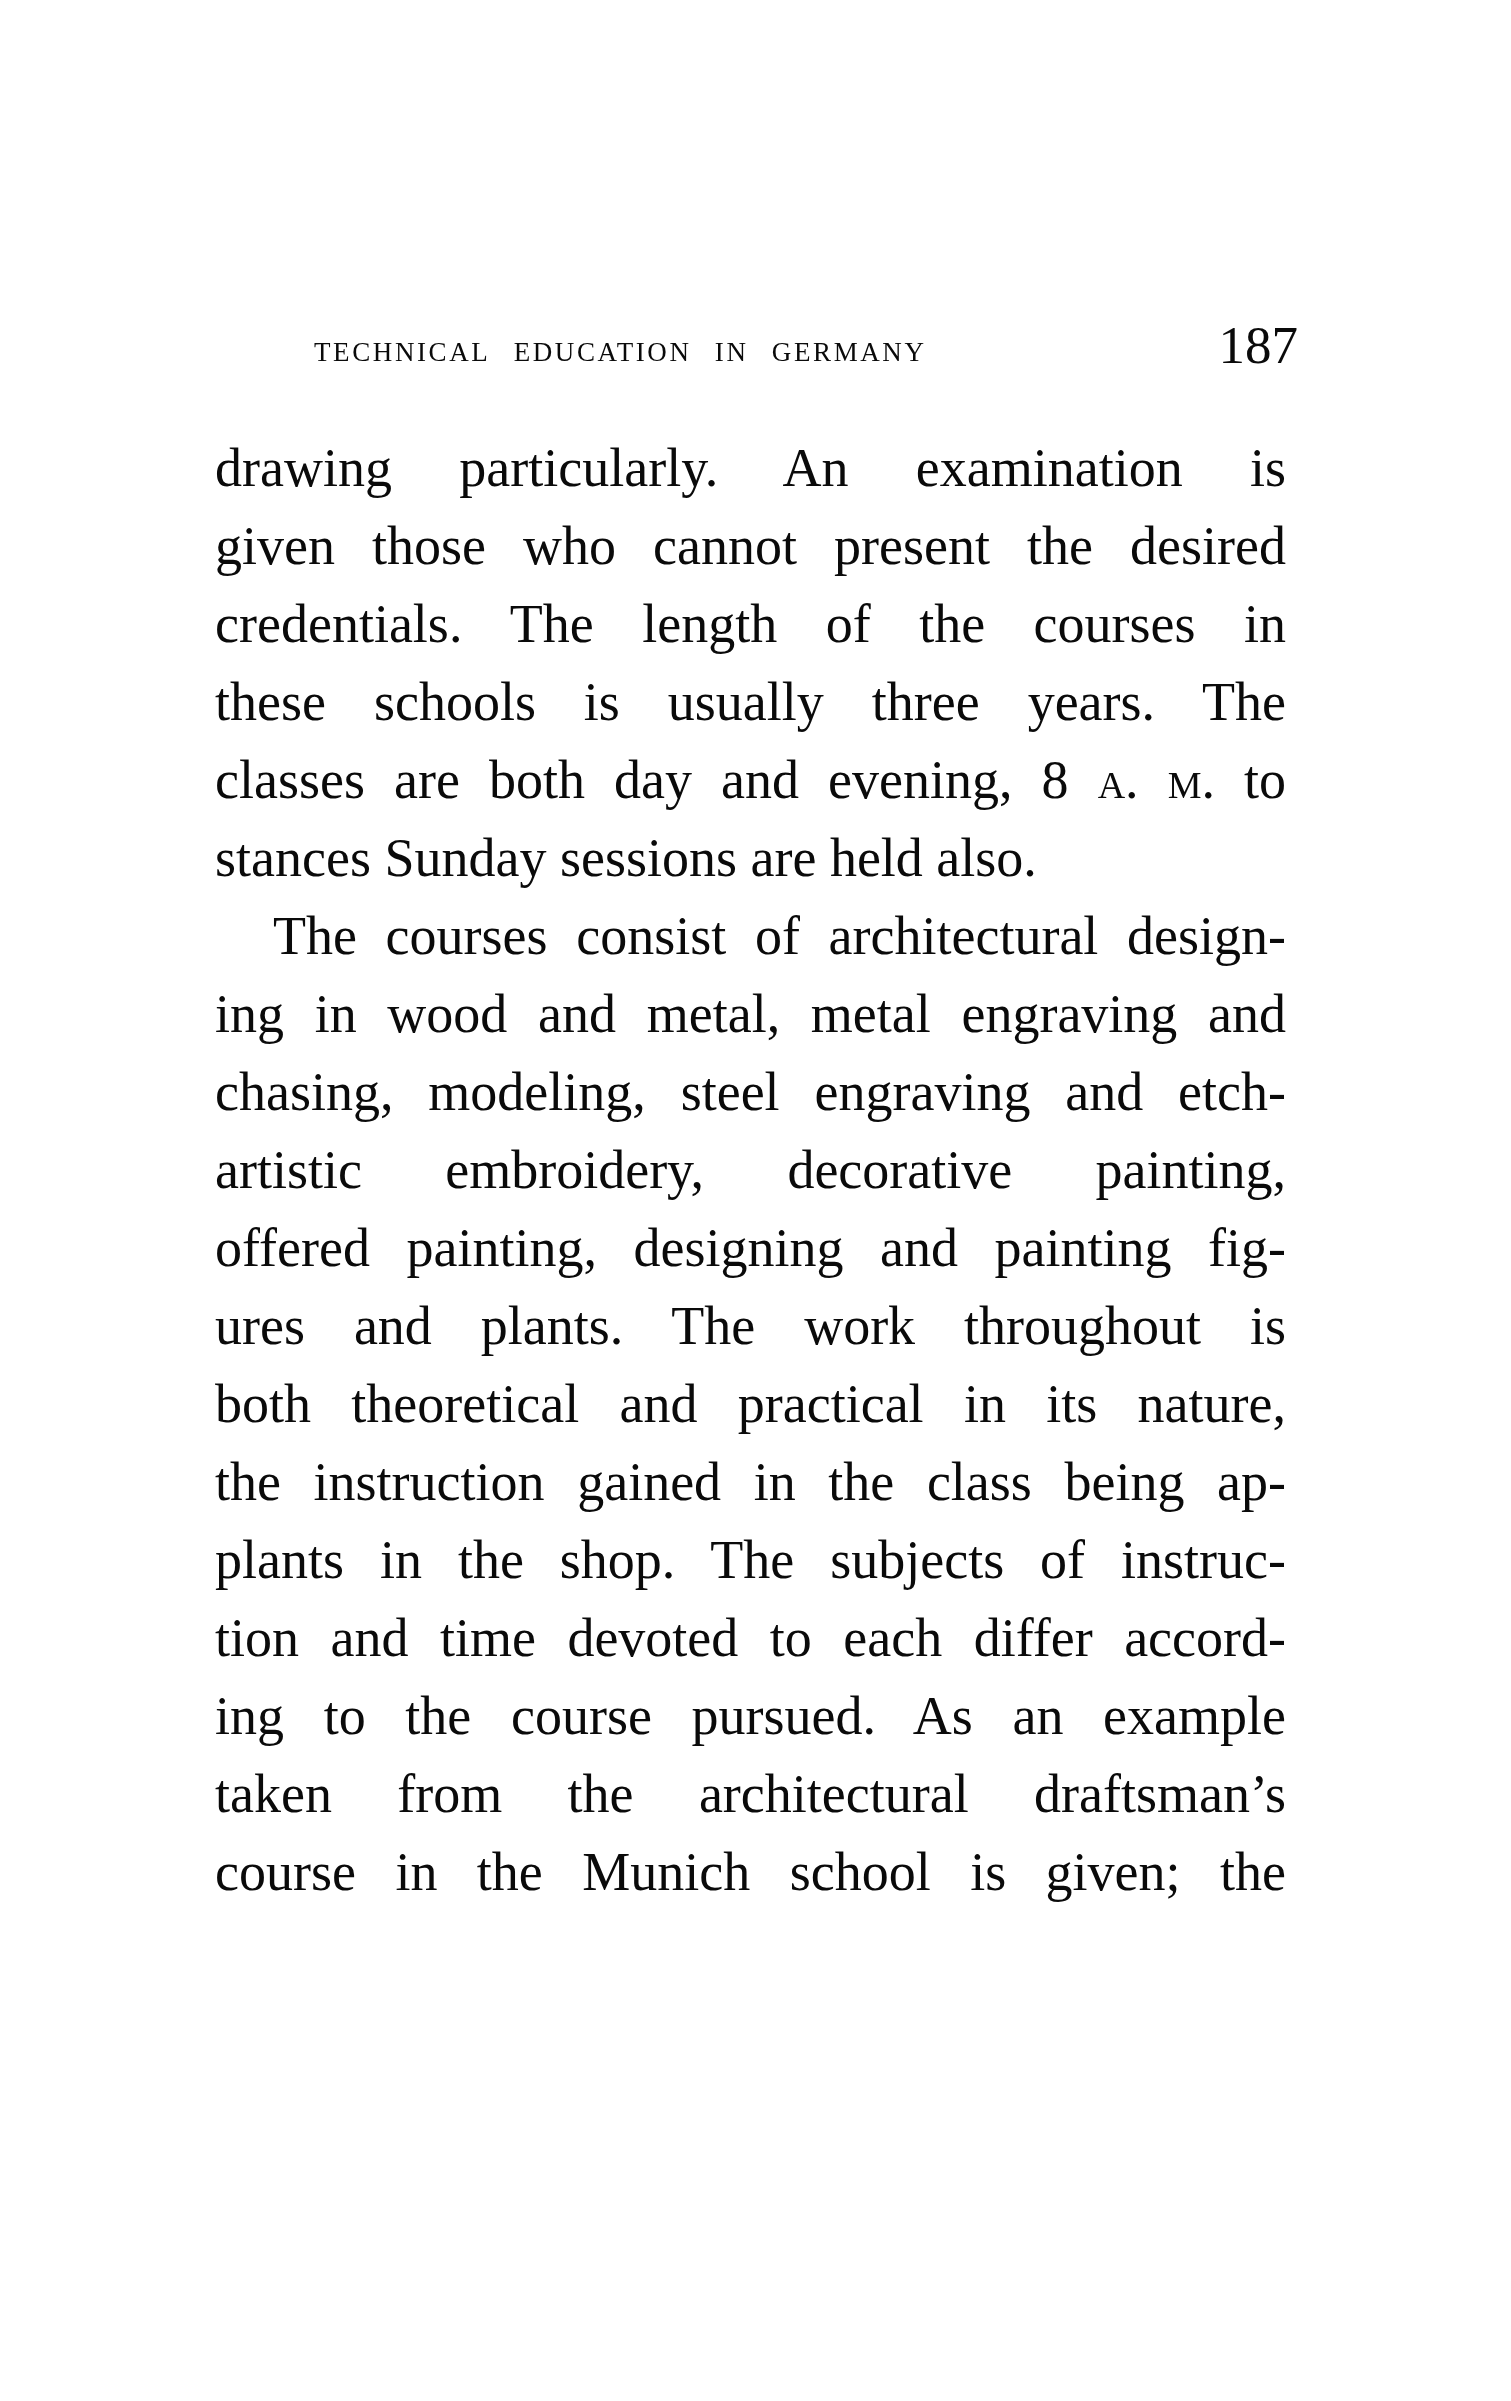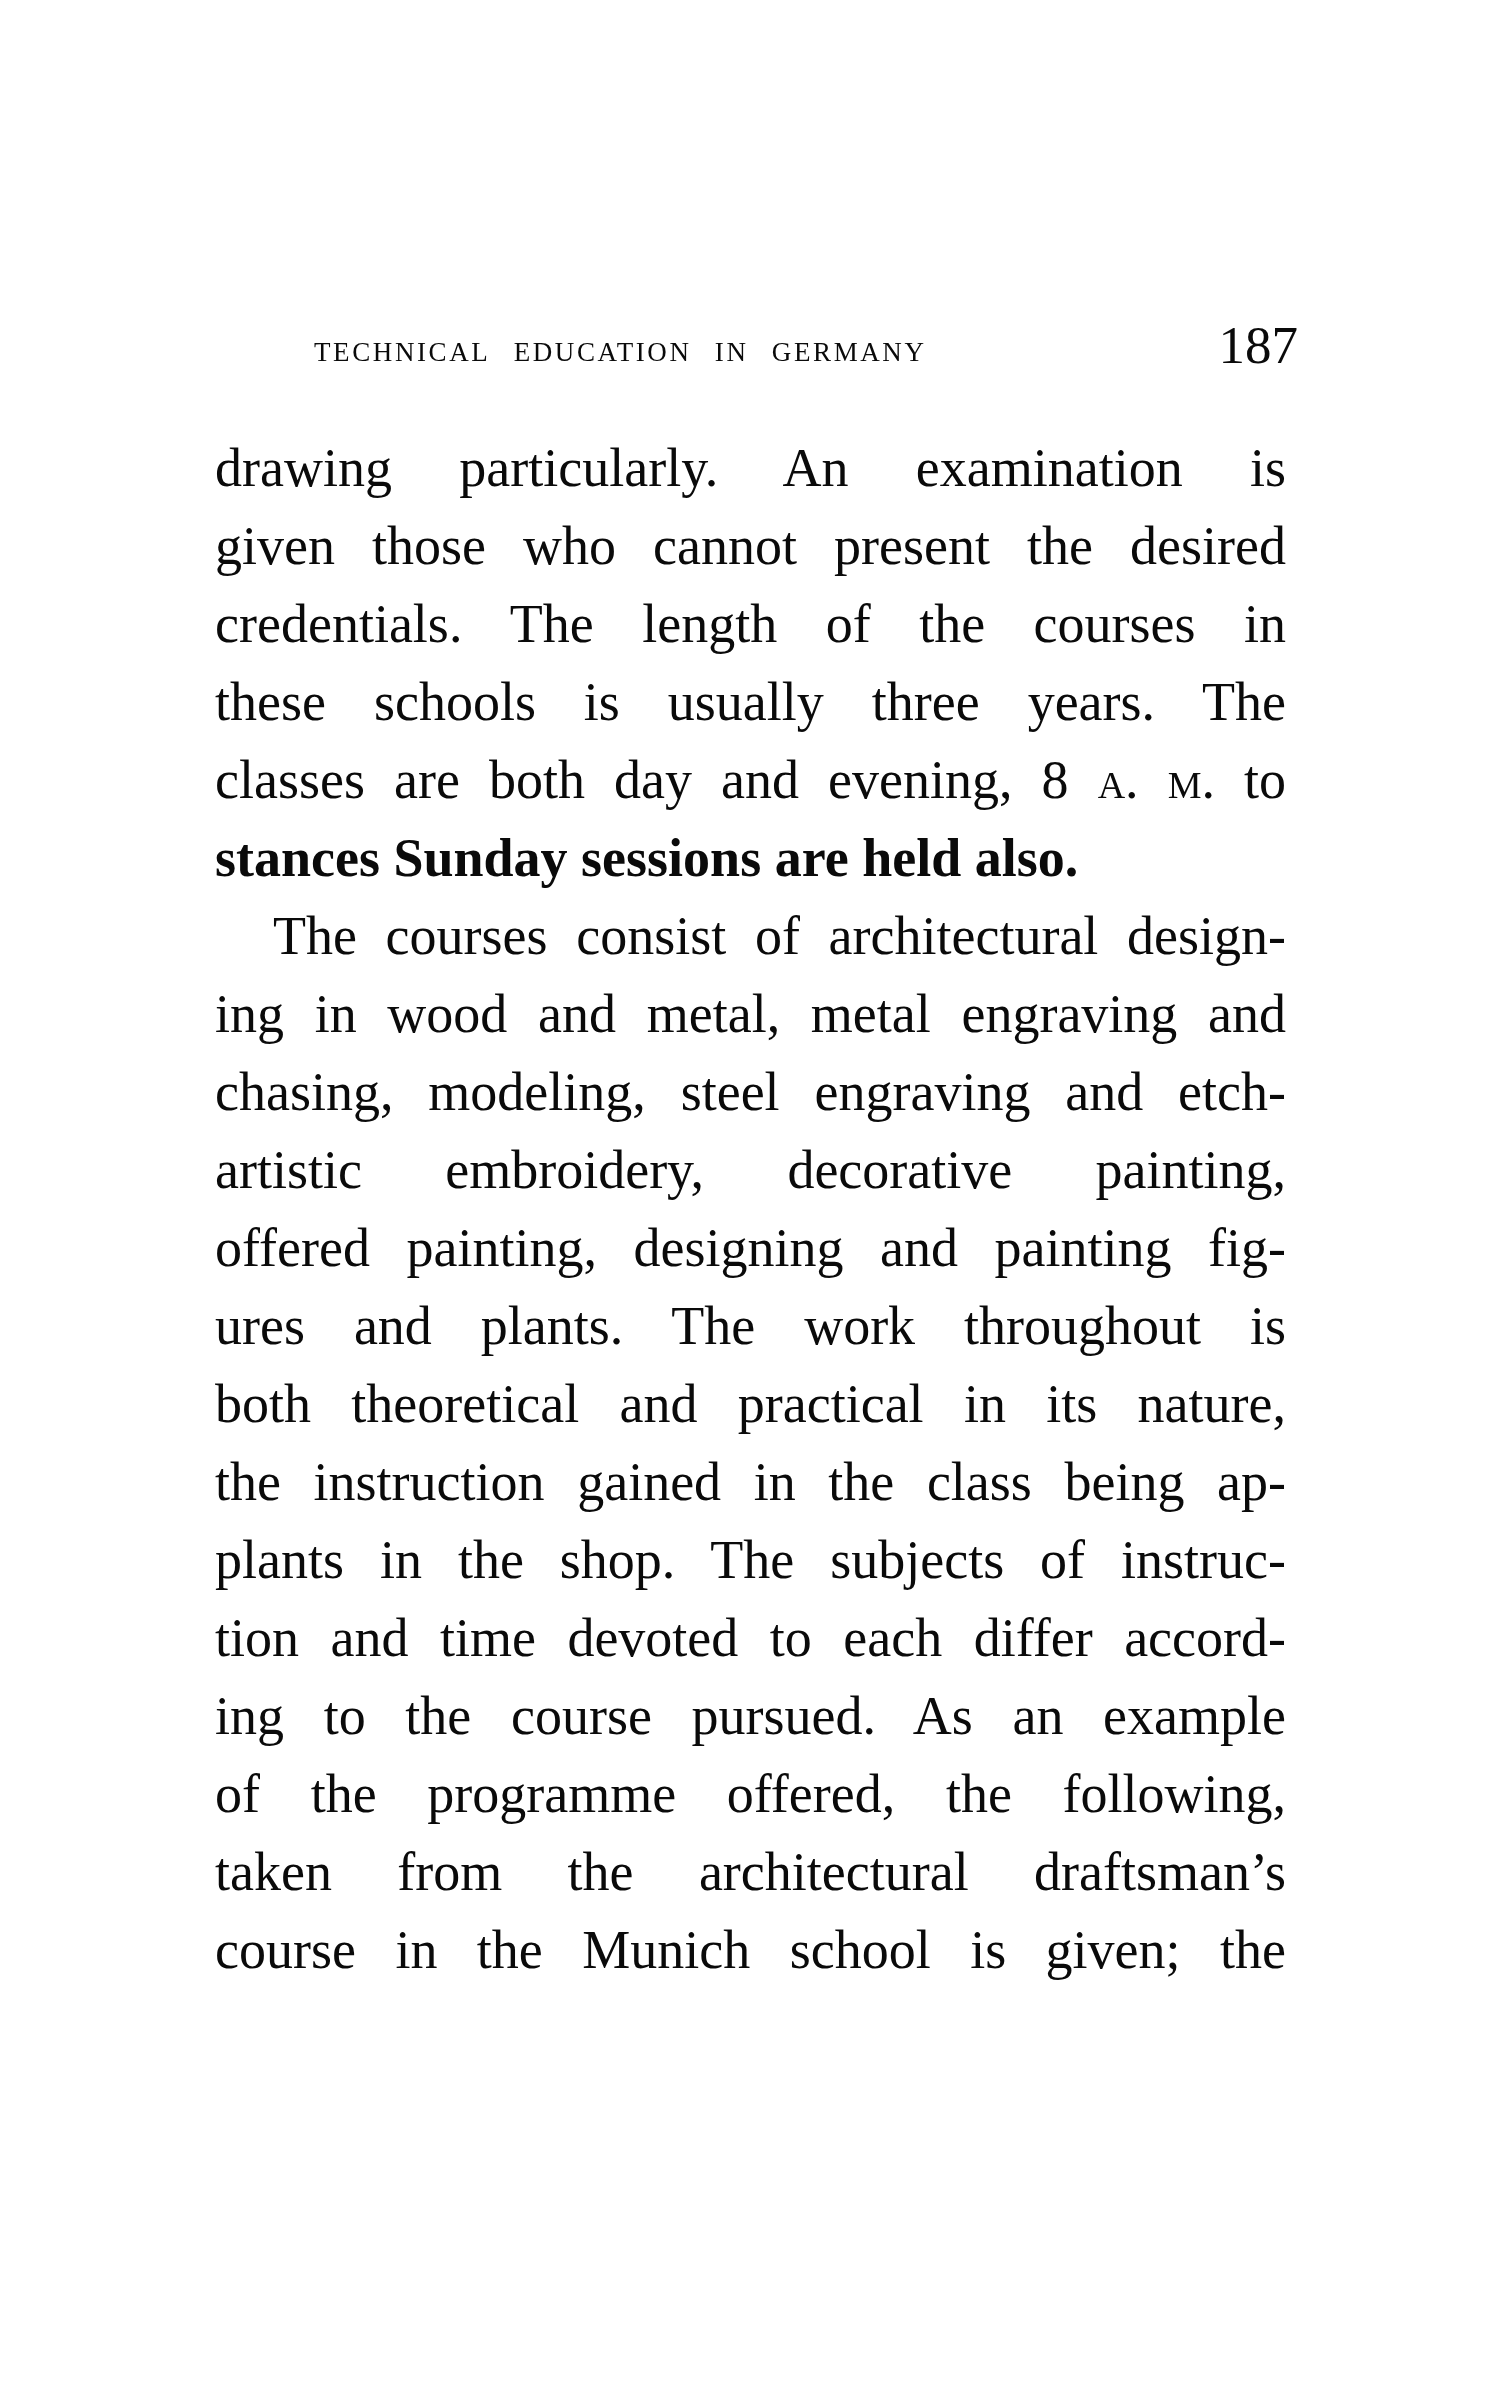--- a/index.html
+++ b/index.html
@@ -58,21 +58,20 @@
     line-height: 78px;
     font-size: 54px;
     white-space: nowrap;
     text-align: justify;
     text-align-last: justify;
     overflow: visible;
   }
   .line.last {
     text-align: left;
     text-align-last: left;
-    font-weight: bold;
   }
   .line.indent {
     padding-left: 58px;
   }
   .sc {
     font-variant: small-caps;
     text-transform: lowercase;
   }
 </style>
 </head>
@@ -97,18 +96,17 @@
     <span class="line" style="white-space: normal; overflow: hidden; word-break: keep-all;">ing in wood and metal, metal engraving and</span>
     <span class="line" style="white-space: normal; overflow: hidden; word-break: keep-all;">chasing, modeling, steel engraving and etch-</span>
     <span class="line" style="white-space: normal; overflow: hidden; word-break: keep-all;">artistic embroidery, decorative painting,</span>
     <span class="line" style="white-space: normal; overflow: hidden; word-break: keep-all;">offered painting, designing and painting fig-</span>
     <span class="line" style="white-space: normal; overflow: hidden; word-break: keep-all;">ures and plants.  The work throughout is</span>
     <span class="line" style="white-space: normal; overflow: hidden; word-break: keep-all;">both theoretical and practical in its nature,</span>
     <span class="line" style="white-space: normal; overflow: hidden; word-break: keep-all;">the instruction gained in the class being ap-</span>
     <span class="line" style="white-space: normal; overflow: hidden; word-break: keep-all;">plants in the shop.  The subjects of instruc-</span>
     <span class="line" style="white-space: normal; overflow: hidden; word-break: keep-all;">tion and time devoted to each differ accord-</span>
     <span class="line" style="white-space: normal; overflow: hidden; word-break: keep-all;">ing to the course pursued.  As an example</span>
-    <span class="line" style="white-space: normal; overflow: hidden; word-break: keep-all;">of the programme offered, the following,</span>
     <span class="line" style="white-space: normal; overflow: hidden; word-break: keep-all;">taken from the architectural draftsman’s</span>
     <span class="line" style="white-space: normal; overflow: hidden; word-break: keep-all;">course in the Munich school is given; the</span>
   </div>
 </div>
 
 
 </body></html>

